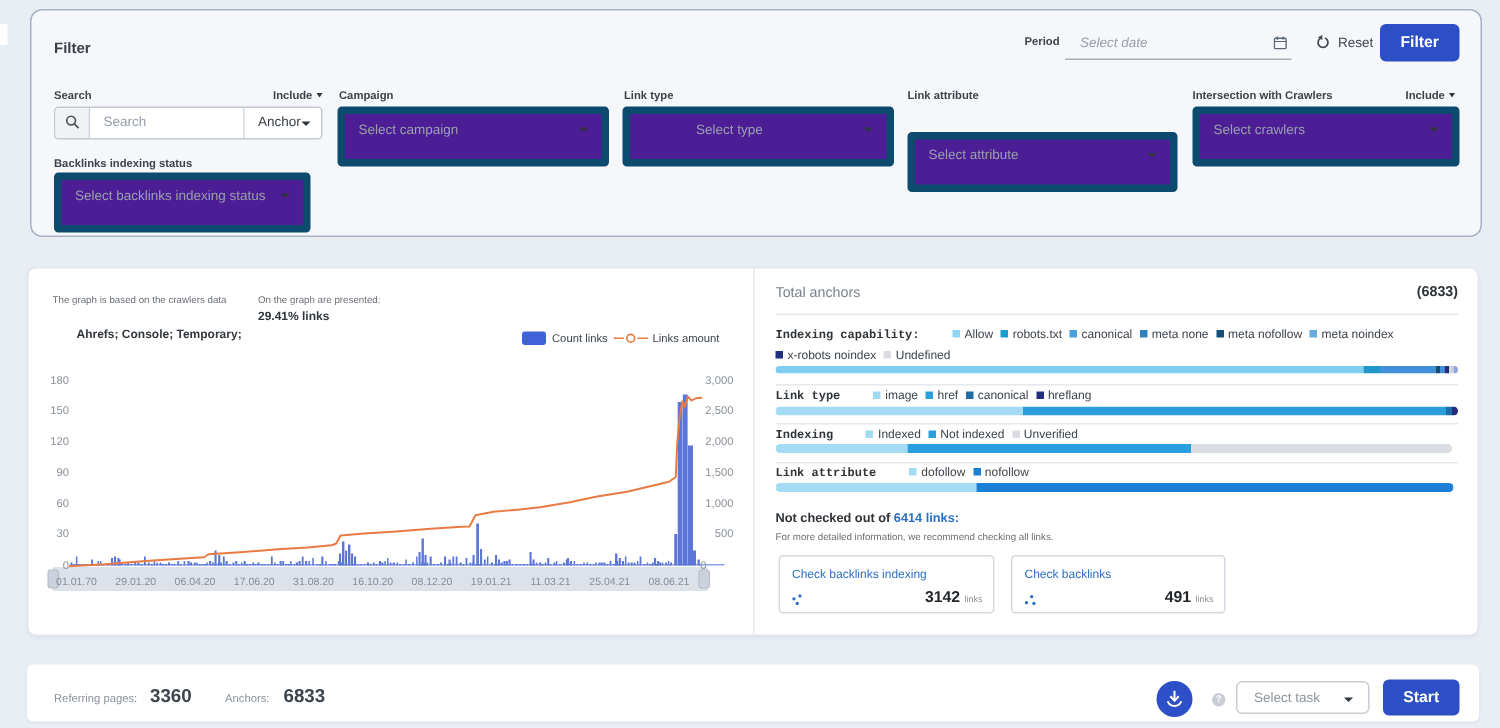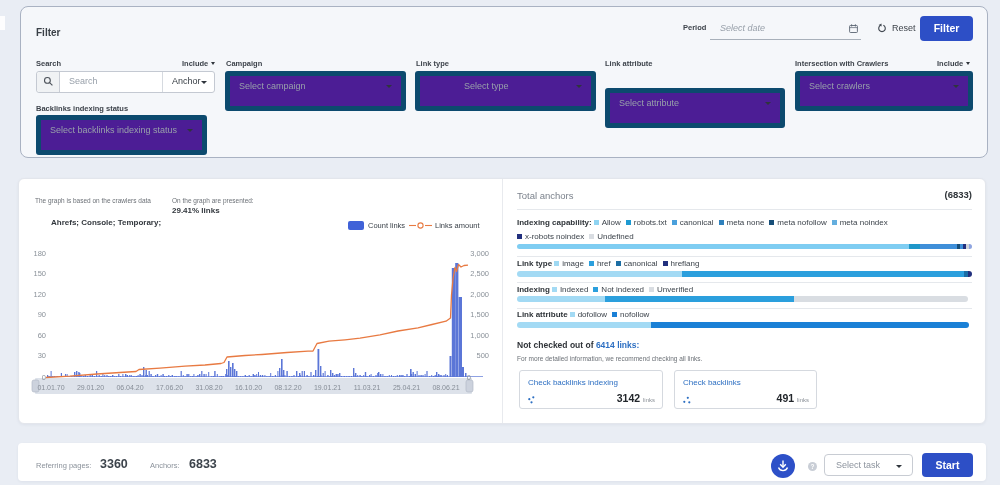--- a/index.html
+++ b/index.html
@@ -3,21 +3,21 @@
 *{margin:0;padding:0;box-sizing:border-box;}
 html,body{width:1000px;height:485px;background:#e9edf4;font-family:"Liberation Sans",sans-serif;overflow:hidden;}
 .abs{position:absolute;}
 .card{position:absolute;background:#fff;}
 .lab{position:absolute;font-size:7.5px;font-weight:bold;color:#3d434b;white-space:nowrap;}
 .sel{position:absolute;height:40px;background:#4c1d95;border:5px solid #0c4a6e;border-radius:3px;font-size:9px;color:#98a0aa;line-height:20px;padding-left:9px;white-space:nowrap;overflow:hidden;}
 .caret{position:absolute;right:9px;top:9px;width:0;height:0;border-left:3.2px solid transparent;border-right:3.2px solid transparent;border-top:3.8px solid #2f353c;}
 .caret2{display:inline-block;width:0;height:0;border-left:2.8px solid transparent;border-right:2.8px solid transparent;border-top:3.4px solid #2f353c;margin-left:3px;vertical-align:1px;}
 .sq{display:inline-block;width:5px;height:5px;margin-right:3px;vertical-align:0.5px;}
 .leg{font-size:8px;line-height:9px;color:#3c434b;margin-right:5px;white-space:nowrap;display:inline-block;}
-.secb{font-weight:bold;font-size:8px;line-height:9px;color:#2e3338;margin-right:2px;display:inline-block;}
+.secb{font-weight:bold;font-size:8px;line-height:9px;color:#2e3338;margin-right:22px;display:inline-block;font-family:Liberation Mono, monospace;}
 .hr{position:absolute;height:1px;background:#e5e8ec;}
 .bar{position:absolute;height:5.5px;border-radius:3px;overflow:hidden;font-size:0;white-space:nowrap;}
 .bar span{display:inline-block;height:100%;}
 </style></head><body>
 
 <div class="abs" style="left:0;top:16px;width:5px;height:14px;background:#fdfdfe;"></div>
 
 <div class="card" style="left:20px;top:6px;width:968px;height:152px;background:#f5f7fa;border:1px solid #a9b2c2;border-radius:8px;"></div>
 
 <div class="abs" style="left:36px;top:27px;font-size:10px;font-weight:bold;color:#3a4047;">Filter</div>

